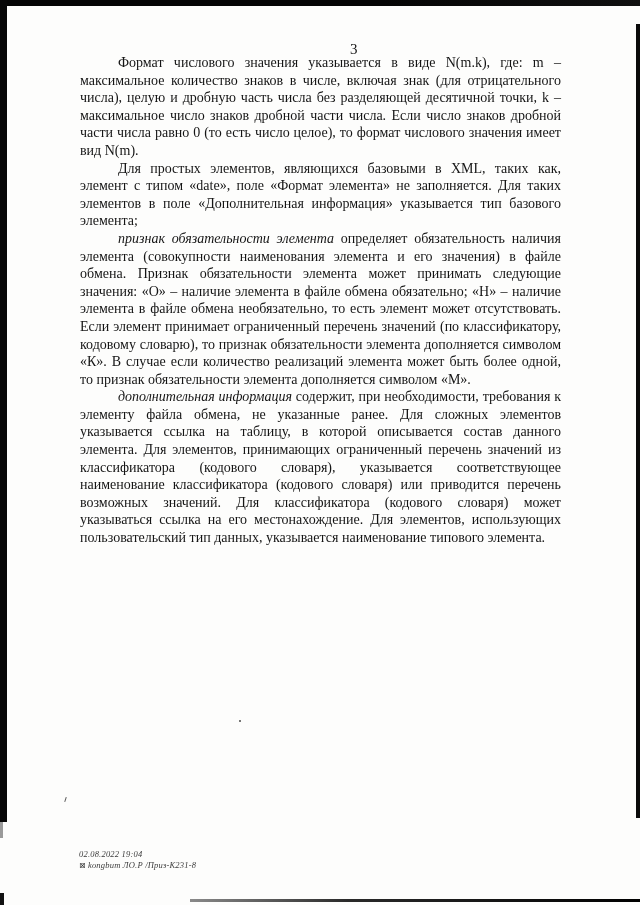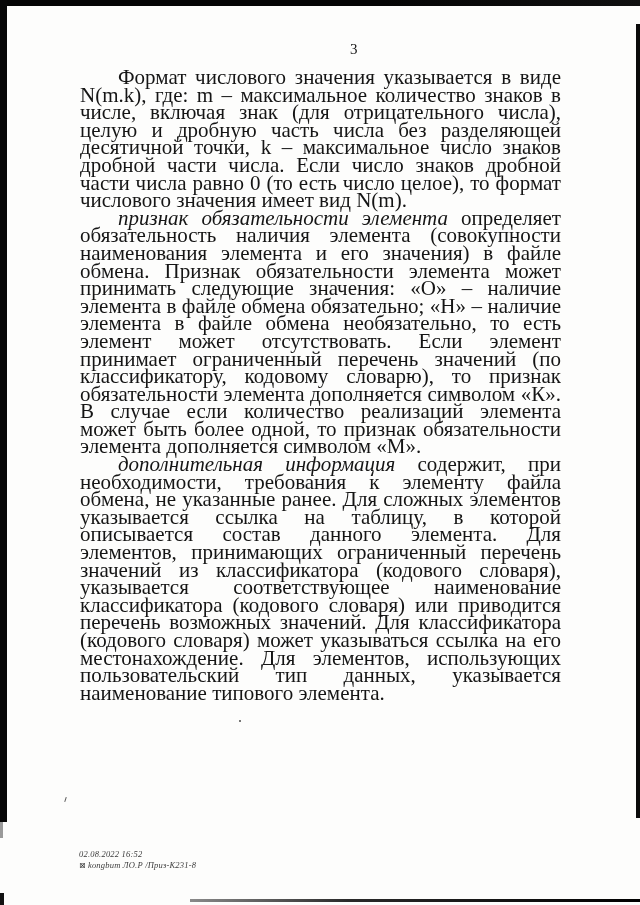--- a/index.html
+++ b/index.html
@@ -43,22 +43,22 @@
   }
   .speck-2 {
     position: absolute; left: 65px; top: 797px; width: 1px; height: 5px;
     background: #5a5a5a; transform: rotate(18deg);
   }
   .page-number {
     position: absolute; top: 41px; left: 350px;
     font-size: 15px;
   }
   .body-text {
-    position: absolute; left: 80px; top: 69px; width: 481px;
-    font-size: 21px; line-height: 17.6px;
+    position: absolute; left: 80px; top: 54px; width: 481px;
+    font-size: 14px; line-height: 17.6px;
     text-align: justify;
   }
   .body-text p { margin: 0; text-indent: 38px; }
   .lead-italic { font-style: italic; margin-top: 44px; }
   .footer-stamp {
     position: absolute; left: 79px; top: 849px;
     font-size: 8.5px; line-height: 10.5px;
     font-style: italic; color: #3a3a3a;
     letter-spacing: 0.2px;
     white-space: nowrap;
@@ -79,22 +79,23 @@
   <div class="edge-left-tick"></div>
   <div class="edge-right"></div>
   <div class="edge-bottom"></div>
   <div class="speck-1"></div>
   <div class="speck-2"></div>
 
   <div class="page-number">3</div>
 
   <div class="body-text">
     <p><span class="lead-italic"></span><span>Формат числового значения указывается в виде N(m.k), где: m – максимальное количество знаков в числе, включая знак (для отрицательного числа), целую и дробную часть числа без разделяющей десятичной точки, k – максимальное число знаков дробной части числа. Если число знаков дробной части числа равно 0 (то есть число целое), то формат числового значения имеет вид N(m).</span></p>
+    <p><span class="lead-italic"></span><span>Для простых элементов, являющихся базовыми в XML, таких как, элемент с типом «date», поле «Формат элемента» не заполняется. Для таких элементов в поле «Дополнительная информация» указывается тип базового элемента;</span></p>
     <p><span class="lead-italic">признак обязательности элемента</span><span> определяет обязательность наличия элемента (совокупности наименования элемента и его значения) в файле обмена. Признак обязательности элемента может принимать следующие значения: «О» – наличие элемента в файле обмена обязательно; «Н» – наличие элемента в файле обмена необязательно, то есть элемент может отсутствовать. Если элемент принимает ограниченный перечень значений (по классификатору, кодовому словарю), то признак обязательности элемента дополняется символом «К». В случае если количество реализаций элемента может быть более одной, то признак обязательности элемента дополняется символом «М».</span></p>
     <p><span class="lead-italic">дополнительная информация</span><span> содержит, при необходимости, требования к элементу файла обмена, не указанные ранее. Для сложных элементов указывается ссылка на таблицу, в которой описывается состав данного элемента. Для элементов, принимающих ограниченный перечень значений из классификатора (кодового словаря), указывается соответствующее наименование классификатора (кодового словаря) или приводится перечень возможных значений. Для классификатора (кодового словаря) может указываться ссылка на его местонахождение. Для элементов, использующих пользовательский тип данных, указывается наименование типового элемента.</span></p>
   </div>
 
   <div class="footer-stamp">
-    <div>02.08.2022 16:52</div>
+    <div>02.08.2022 19:04</div>
     <div><span class="stamp-icon">⊠</span><span>kongbum ЛО.Р /Приз-К231-8</span></div>
   </div>
 
 </div>
 
 </body></html>

